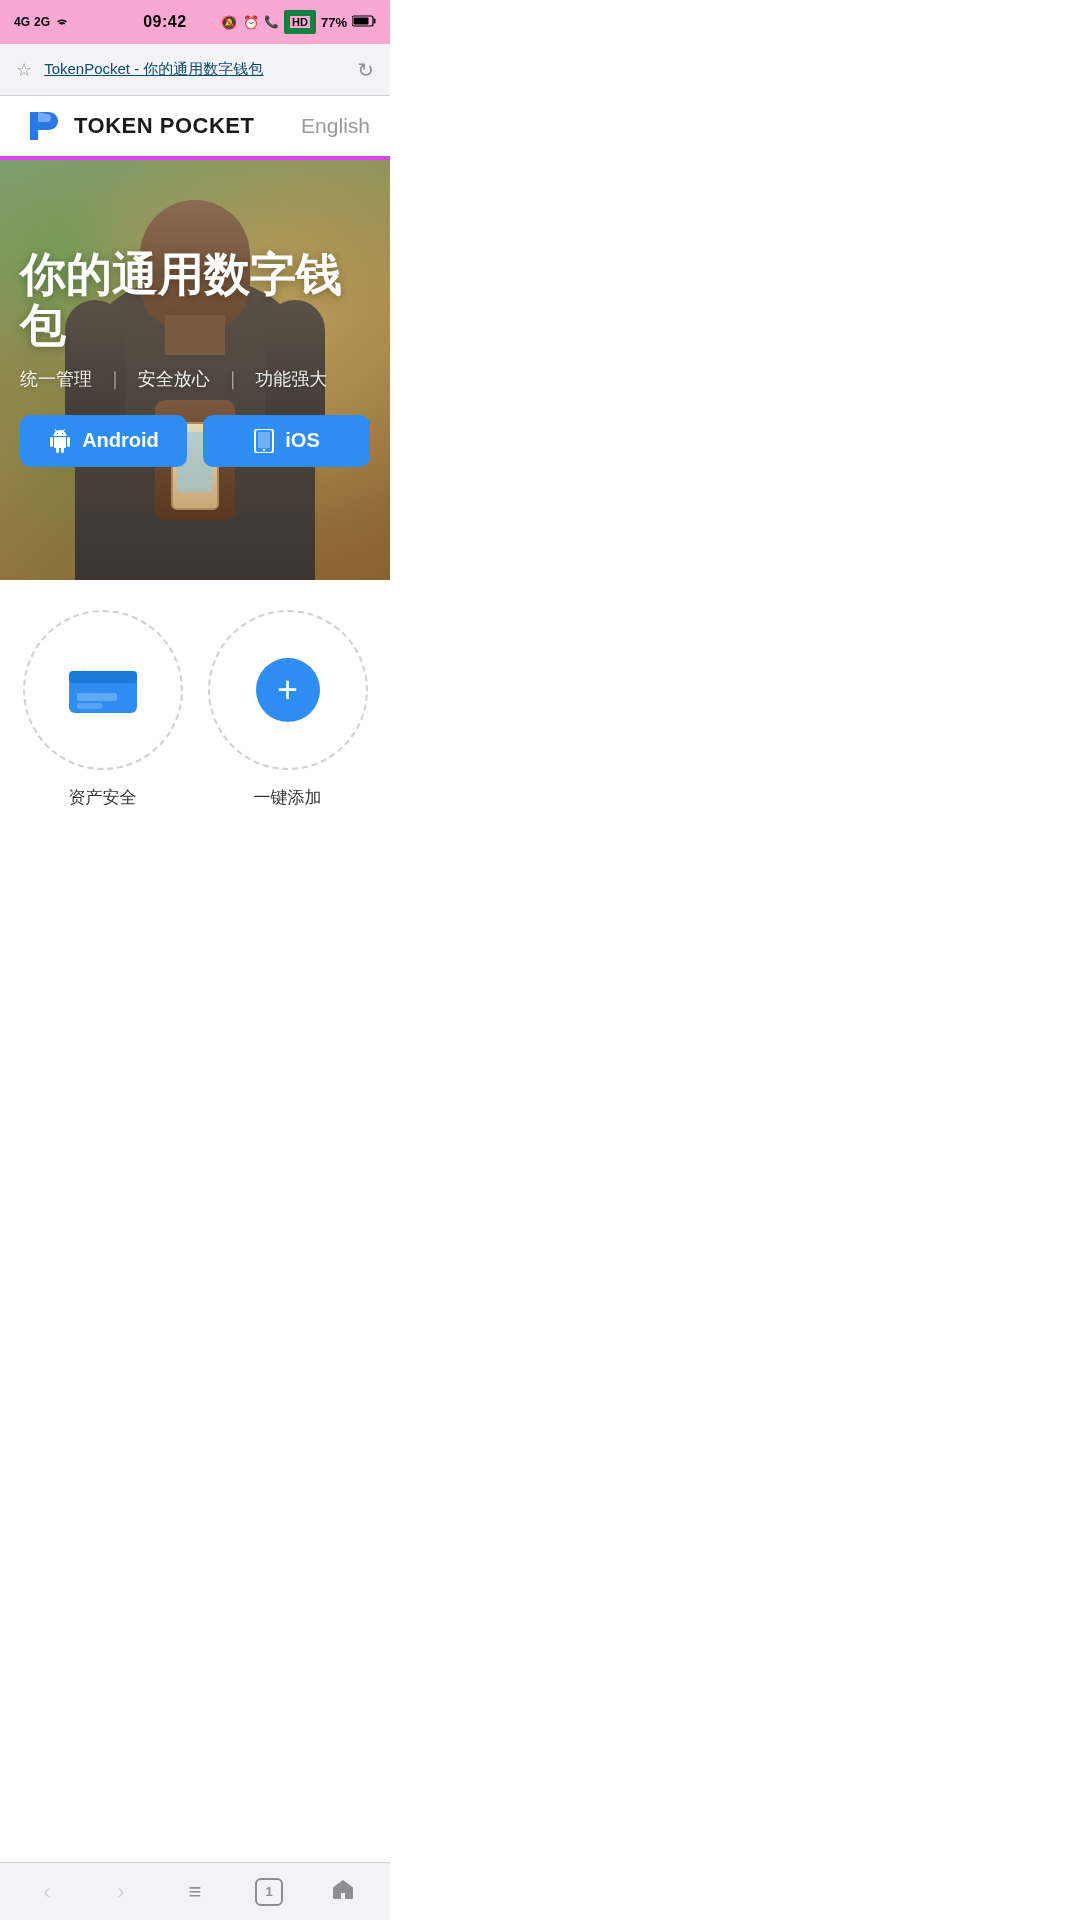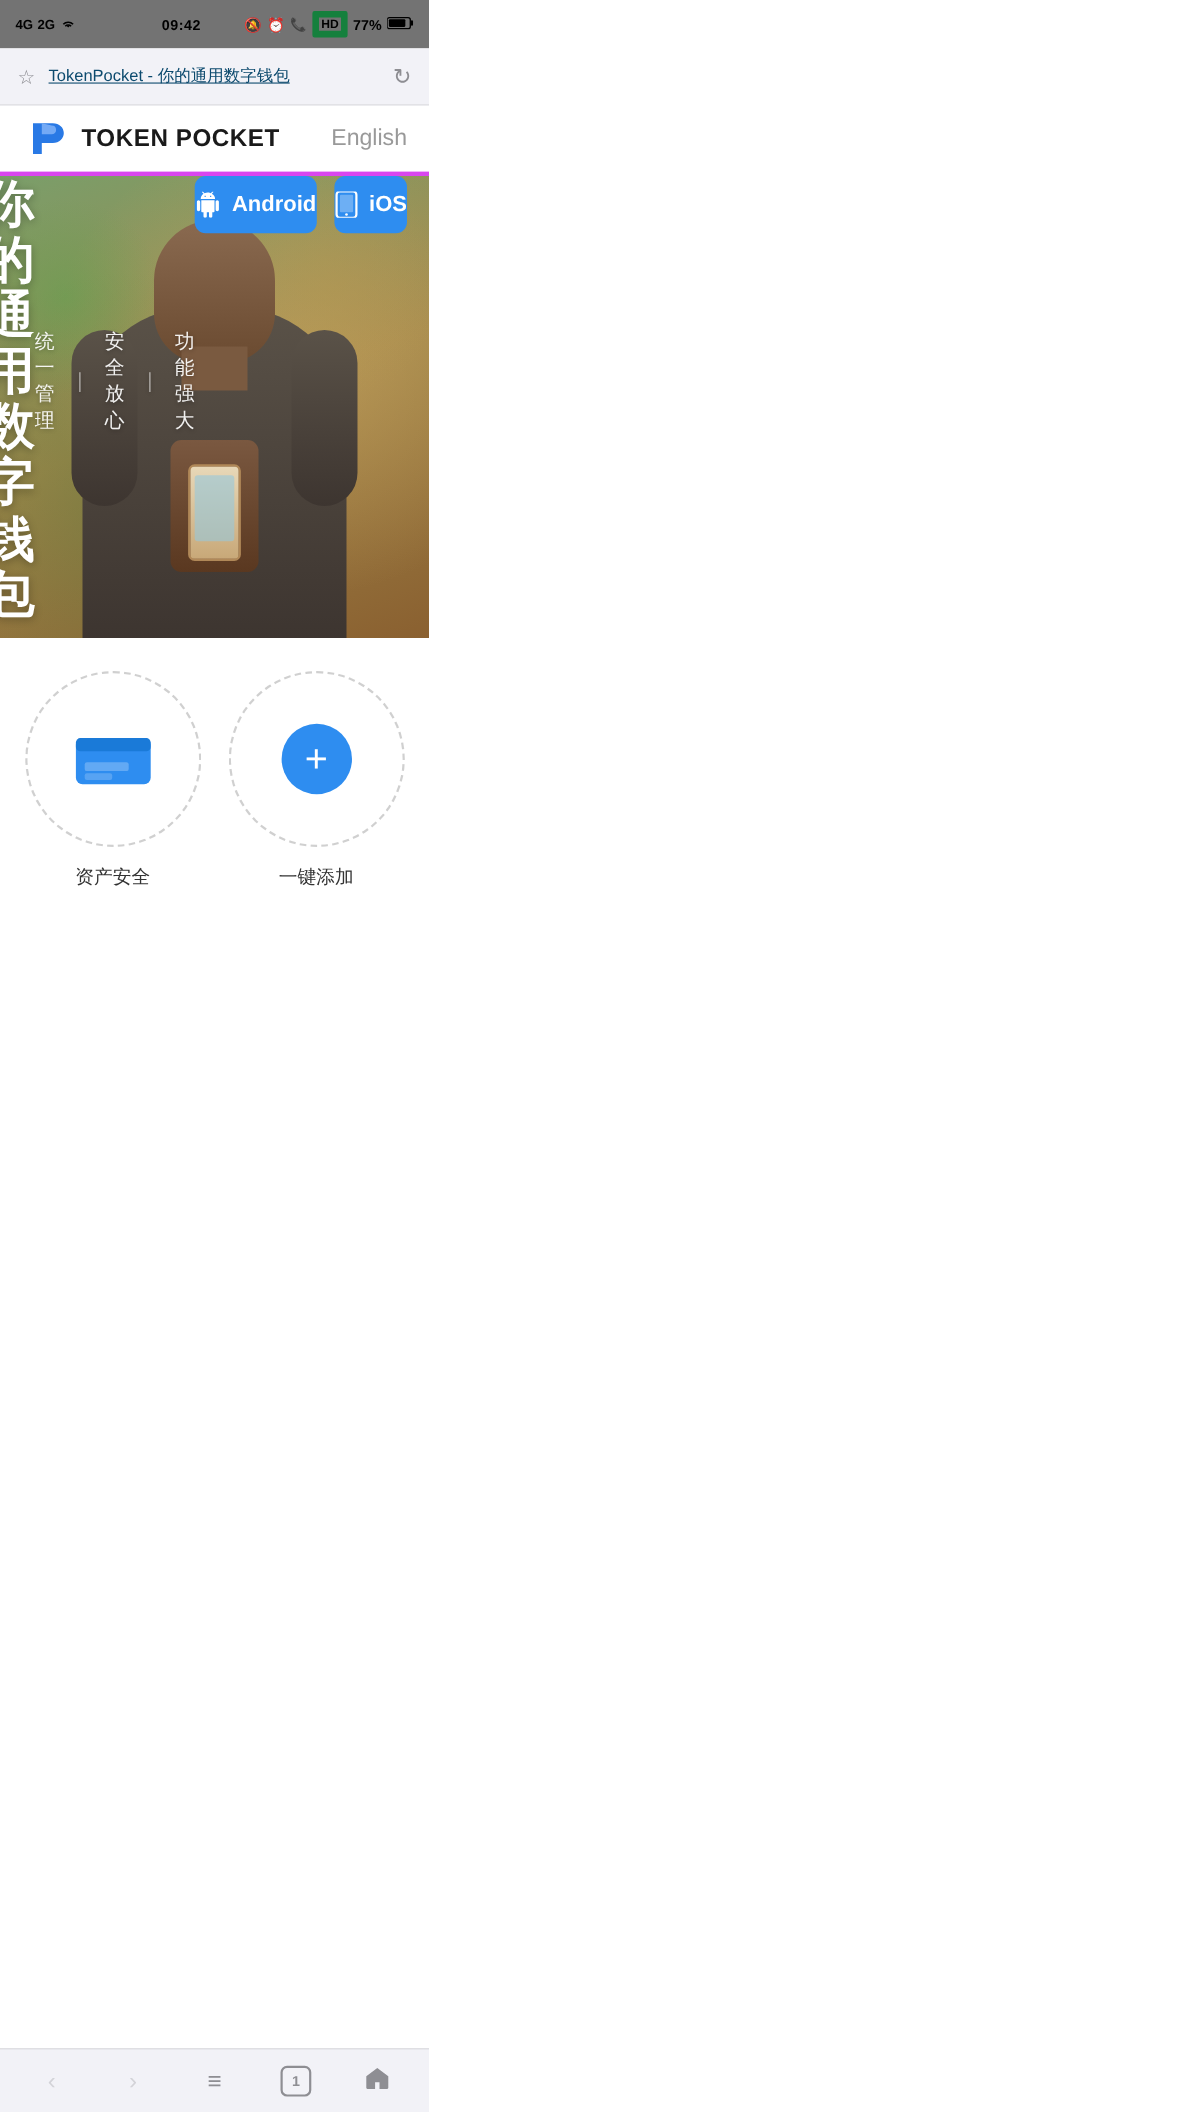--- a/index.html
+++ b/index.html
@@ -10,35 +10,35 @@
       min-height: 844px;
       font-family: -apple-system, 'PingFang SC', 'Hiragino Sans GB', sans-serif;
       background: #fff;
       overflow-x: hidden;
     }
 
     
     .status-bar {
       width: 100%;
       height: 44px;
-      background: #737373;
+      background: #f9a8d4;
       display: flex;
       align-items: center;
       justify-content: space-between;
       padding: 0 14px;
       font-size: 13px;
       font-weight: 600;
     }
     .status-left {
       display: flex;
       align-items: center;
       gap: 4px;
     }
     .status-center {
-      font-size: 13px;
+      font-size: 16px;
       font-weight: 700;
       letter-spacing: 0.5px;
       margin-left: 38px;
     }
     .status-right {
       display: flex;
       align-items: center;
       gap: 5px;
       font-size: 13px;
     }
@@ -115,22 +115,22 @@
       background:
         radial-gradient(ellipse at 70% 40%, rgba(210,170,100,0.5) 0%, transparent 60%),
         radial-gradient(ellipse at 30% 70%, rgba(80,120,60,0.4) 0%, transparent 50%),
         linear-gradient(160deg, #7a9e6a 0%, #a0874a 50%, #8a6030 100%);
     }
 
     .hero-content {
       position: absolute;
       inset: 0;
       display: flex;
-      flex-direction: row;
-      justify-content: flex-end;
+      flex-direction: column;
+      justify-content: center;
       padding: 0 20px 24px 20px;
     }
     .hero-title {
       font-size: 46px;
       font-weight: 900;
       color: #fff;
       text-shadow: 0 2px 8px rgba(0,0,0,0.3);
       line-height: 1.1;
       margin-bottom: 16px;
     }

